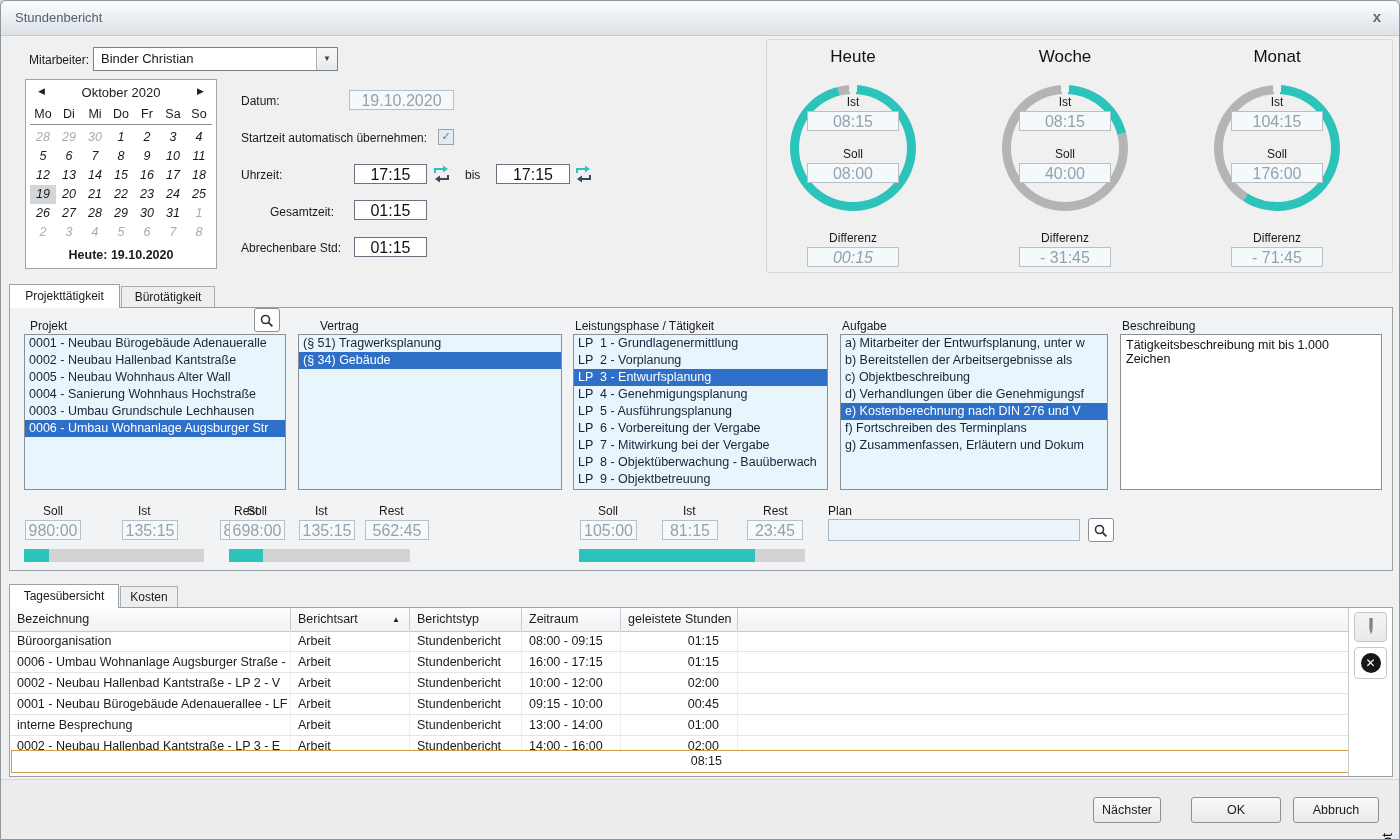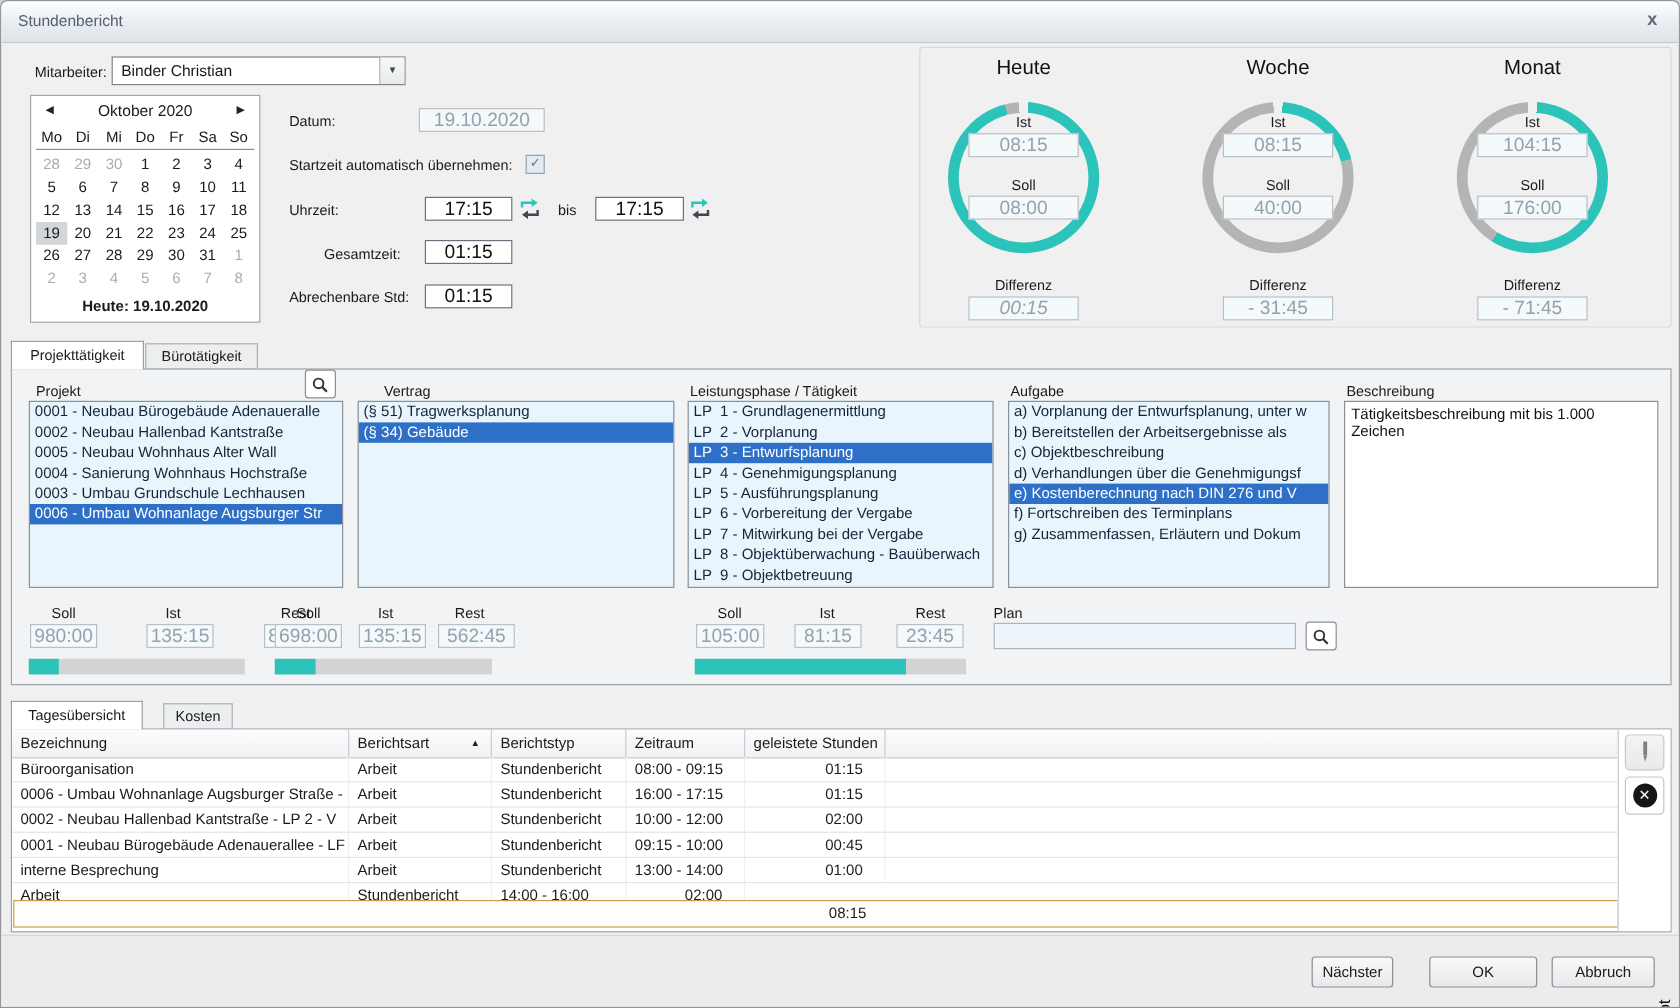--- a/index.html
+++ b/index.html
@@ -21,21 +21,21 @@
   .combo-text{position:absolute;left:7px;top:3px;font-size:13px;}
   .combo-btn{position:absolute;right:0;top:0;width:20px;height:22px;border-left:1px solid #aab2ba;
              background:linear-gradient(#f7f8f9,#e7eaec);text-align:center;line-height:21px;font-size:8px;color:#444;}
   
   .calendar{position:absolute;left:24px;top:78px;width:192px;height:190px;background:#fff;border:1px solid #a0a6ad;box-sizing:border-box;}
   .cal-head{position:absolute;left:0;top:5px;width:100%;text-align:center;font-size:13px;}
   .cal-arrow{position:absolute;top:6px;font-size:9px;color:#222;}
   .cal-wd{position:absolute;left:4px;top:27px;width:182px;display:grid;grid-template-columns:repeat(7,26px);
           text-align:center;font-size:12.5px;border-bottom:1px solid #8a9099;padding-bottom:3px;}
   .cal-grid{position:absolute;left:4px;top:48px;width:182px;display:grid;grid-template-columns:repeat(7,26px);grid-auto-rows:19px;
-            text-align:center;font-size:12.5px;}
+            text-align:center;font-size:12.5px;font-style:italic;}
   .cal-d{line-height:19px;}
   .cal-d.mut{color:#a6acb2;}
   .cal-d.seld{background:#d2d6da;}
   .cal-foot{position:absolute;left:0;bottom:6px;width:100%;text-align:center;font-weight:bold;font-size:12.5px;}
   
   .checkbox{position:absolute;left:437px;top:128px;width:14px;height:14px;background:#e3ecf3;border:1px solid #93a3b1;
             text-align:center;line-height:13px;font-size:11px;font-weight:bold;color:#68747e;}
   
   .swapbtn{position:absolute;width:19px;height:20px;}
   
@@ -263,21 +263,21 @@
         <div class="li">LP  4 - Genehmigungsplanung</div>
         <div class="li">LP  5 - Ausführungsplanung</div>
         <div class="li">LP  6 - Vorbereitung der Vergabe</div>
         <div class="li">LP  7 - Mitwirkung bei der Vergabe</div>
         <div class="li">LP  8 - Objektüberwachung - Bauüberwach</div>
         <div class="li">LP  9 - Objektbetreuung</div>
       </div>
 
     <span class="lbl" style="left:832px;top:11px;">Aufgabe</span>
     <div class="listbox" style="left:830px;width:268px;">
-        <div class="li">a) Vorplanung der Entwurfsplanung, unter w</div>
+        <div class="li">a) Mitarbeiter der Entwurfsplanung, unter w</div>
         <div class="li">b) Bereitstellen der Arbeitsergebnisse als</div>
         <div class="li">c) Objektbeschreibung</div>
         <div class="li">d) Verhandlungen über die Genehmigungsf</div>
         <div class="li sel">e) Kostenberechnung nach DIN 276 und V</div>
         <div class="li">f) Fortschreiben des Terminplans</div>
         <div class="li">g) Zusammenfassen, Erläutern und Dokum</div>
       </div>
 
     <span class="lbl" style="left:1112px;top:11px;">Beschreibung</span>
     <div class="descbox" style="left:1110px;width:262px;height:156px;">Tätigkeitsbeschreibung mit bis 1.000 Zeichen</div>
@@ -316,21 +316,21 @@
     <div class="field f-plan" style="left:818px;top:211px;width:252px;height:22px;"></div>
     <div class="searchbtn" style="left:1078px;top:210px;">
       <svg width="16" height="16" viewBox="0 0 16 16" style="margin-top:4px;">
         <circle cx="6.5" cy="6.5" r="4" fill="none" stroke="#333" stroke-width="1.6"></circle>
         <line x1="9.6" y1="9.6" x2="13.4" y2="13.4" stroke="#333" stroke-width="1.8"></line>
       </svg>
     </div>
   </div>
 
   <div class="tab active" style="left:8px;top:583px;width:110px;height:24px;line-height:23px;">Tagesübersicht</div>
-  <div class="tab inactive" style="left:119px;top:585px;width:58px;height:22px;line-height:21px;margin-left:16px;">Kosten</div>
+  <div class="tab inactive" style="left:119px;top:585px;width:58px;height:22px;line-height:21px;">Kosten</div>
 
   <div class="tablepanel">
     <div class="thead">
       <div>Bezeichnung</div>
       <div><span>Berichtsart</span><span class="sort-arrow">▲</span></div>
       <div>Berichtstyp</div>
       <div>Zeitraum</div>
       <div>geleistete Stunden</div>
       <div></div>
     </div>
@@ -369,20 +369,21 @@
         </div>
         <div class="trow">
           <div>interne Besprechung</div>
           <div>Arbeit</div>
           <div>Stundenbericht</div>
           <div>13:00 - 14:00</div>
           <div class="cell-num">01:00</div>
           <div></div>
         </div>
         <div class="trow">
+          <div>0002 - Neubau Hallenbad Kantstraße - LP  3 - E</div>
           <div>Arbeit</div>
           <div>Stundenbericht</div>
           <div>14:00 - 16:00</div>
           <div class="cell-num">02:00</div>
           <div></div>
         </div>
       </div>
     <div class="trow-total">
       <div></div>
         <div></div>

